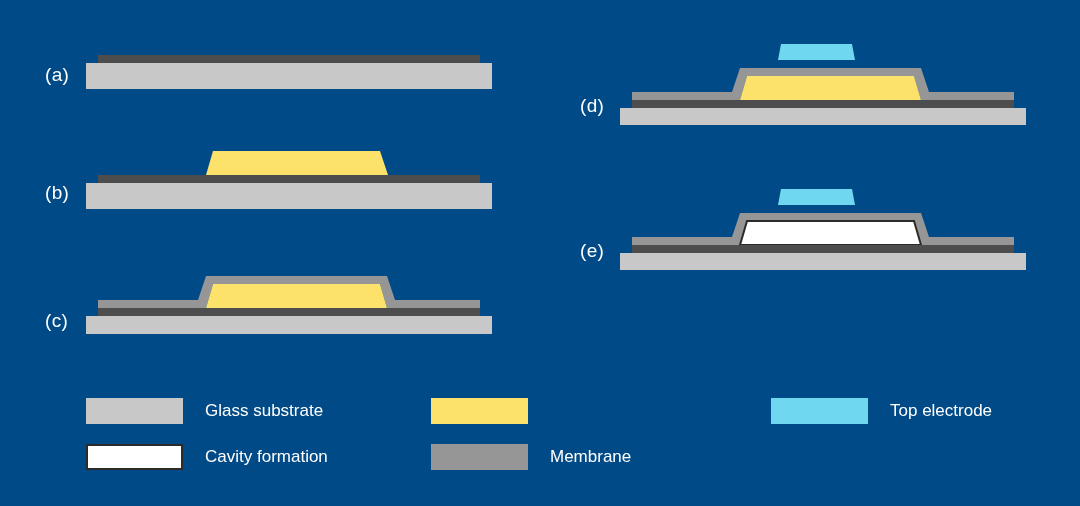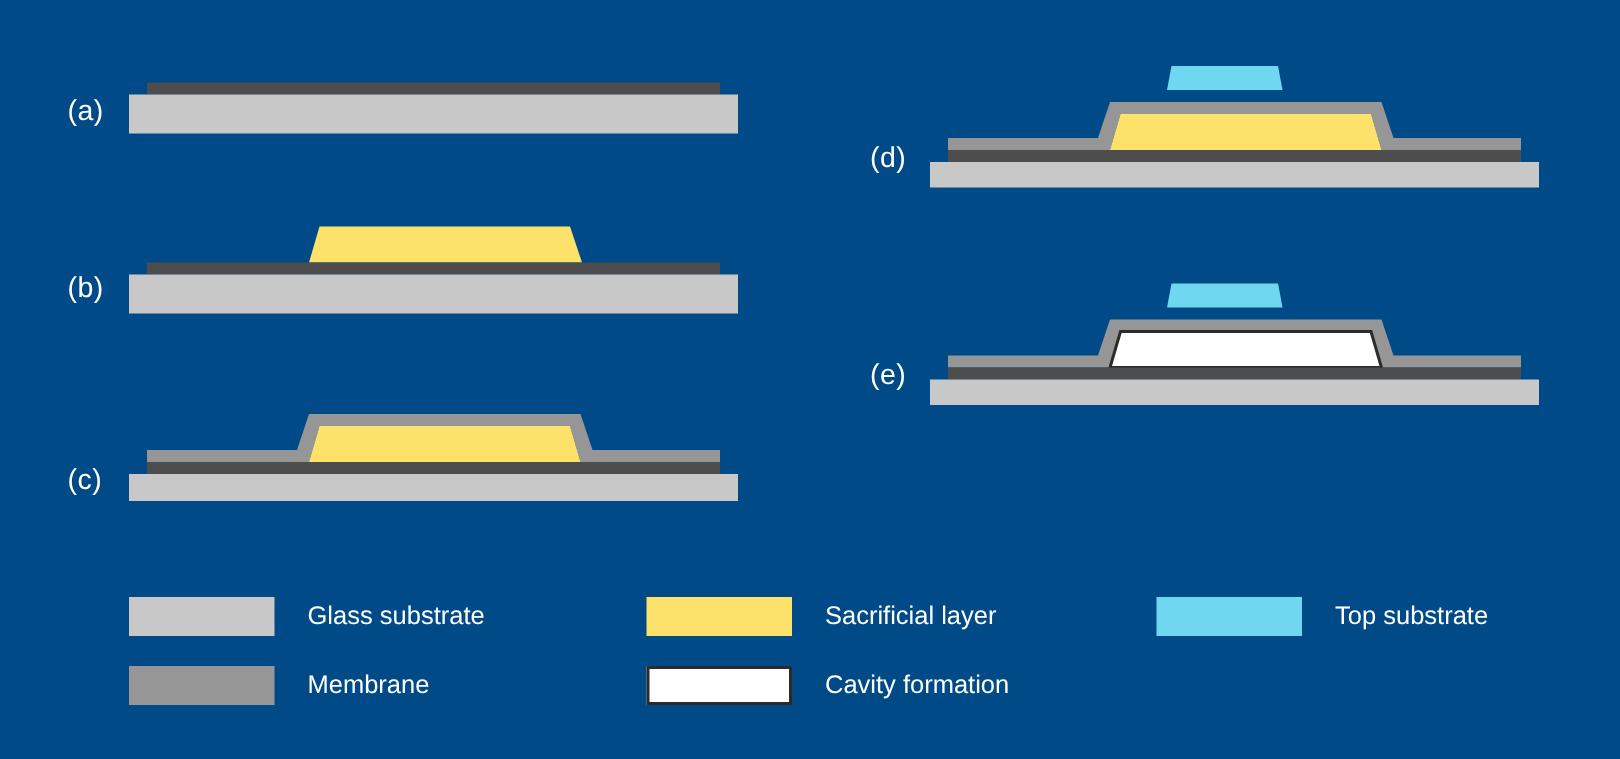--- a/index.html
+++ b/index.html
@@ -105,34 +105,33 @@
 
   <div class="legend">
 
     <div class="legend-item">
       <span class="swatch" style="background:#C8C8C8;"></span>
       <span class="legend-text">Glass substrate</span>
     </div>
 
     <div class="legend-item">
       <span class="swatch" style="background:#FCE26B;"></span>
-      <span class="legend-text">Sacrificial layer</span>
     </div>
 
     <div class="legend-item">
       <span class="swatch" style="background:#6FD8F0;"></span>
-      <span class="legend-text">Top substrate</span>
+      <span class="legend-text">Top electrode</span>
     </div>
 
 
     <div class="legend-item">
-      <span class="swatch" style="background:#969696;"></span>
-      <span class="legend-text">Membrane</span>
+      <span class="swatch" style="background:#FFFFFF; border:2px solid #2B2B2B;"></span>
+      <span class="legend-text">Cavity formation</span>
     </div>
 
     <div class="legend-item">
-      <span class="swatch" style="background:#FFFFFF; border:2px solid #2B2B2B;"></span>
-      <span class="legend-text">Cavity formation</span>
+      <span class="swatch" style="background:#969696;"></span>
+      <span class="legend-text">Membrane</span>
     </div>
 
   </div>
 
 </div>
 
 </body></html>

